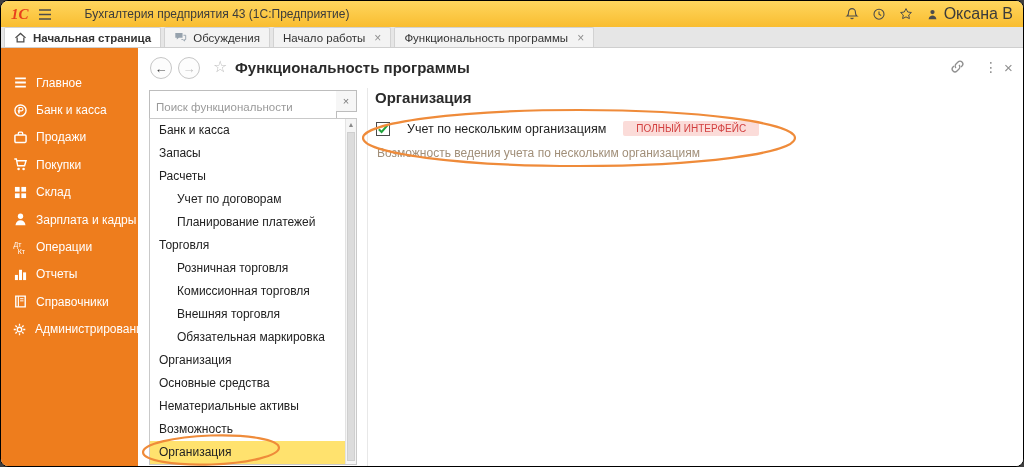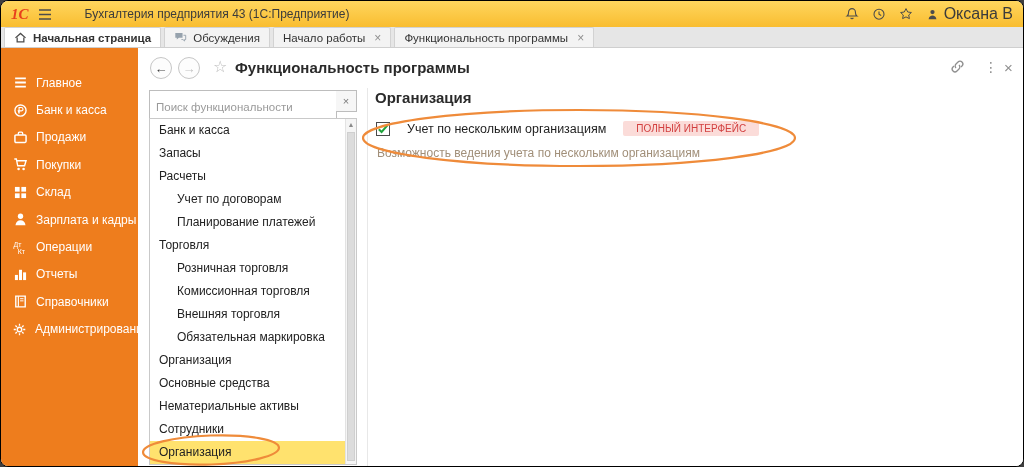--- a/index.html
+++ b/index.html
@@ -256,21 +256,21 @@
       <div class="nav-item lvl1">Учет по договорам</div>
       <div class="nav-item lvl1">Планирование платежей</div>
       <div class="nav-item">Торговля</div>
       <div class="nav-item lvl1">Розничная торговля</div>
       <div class="nav-item lvl1">Комиссионная торговля</div>
       <div class="nav-item lvl1">Внешняя торговля</div>
       <div class="nav-item lvl1">Обязательная маркировка</div>
       <div class="nav-item">Организация</div>
       <div class="nav-item">Основные средства</div>
       <div class="nav-item">Нематериальные активы</div>
-      <div class="nav-item">Сотрудники</div>
+      <div class="nav-item">Возможность</div>
       <div class="nav-item selected">Организация</div>
       <div class="vscroll">
         <div class="up">▲</div>
         <div class="thumb"></div>
       </div>
     </div>
 
     <div class="divider"></div>
 
     <div class="panel-heading">Организация</div>

